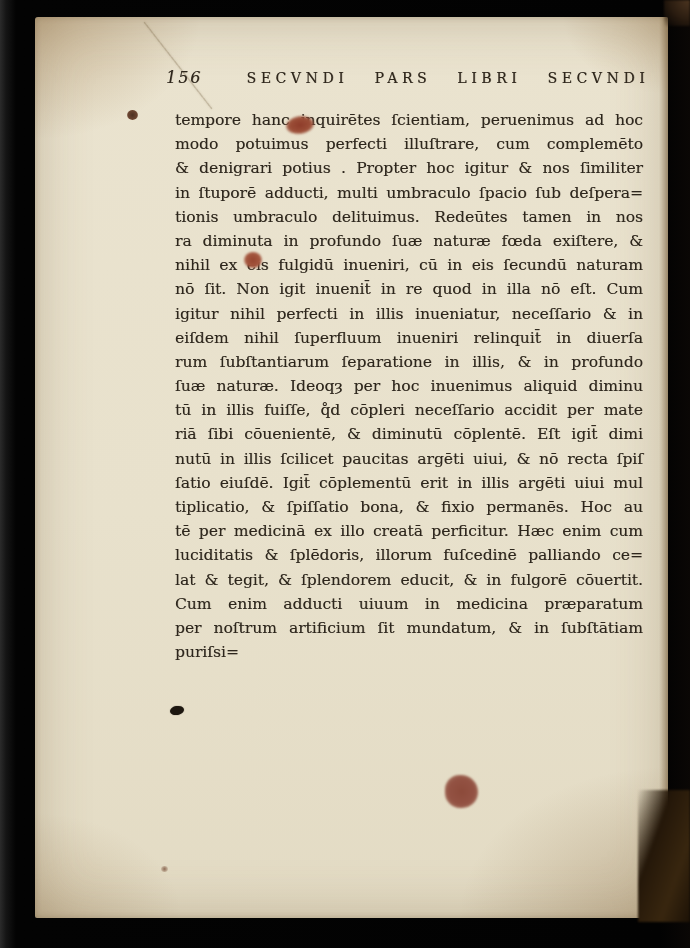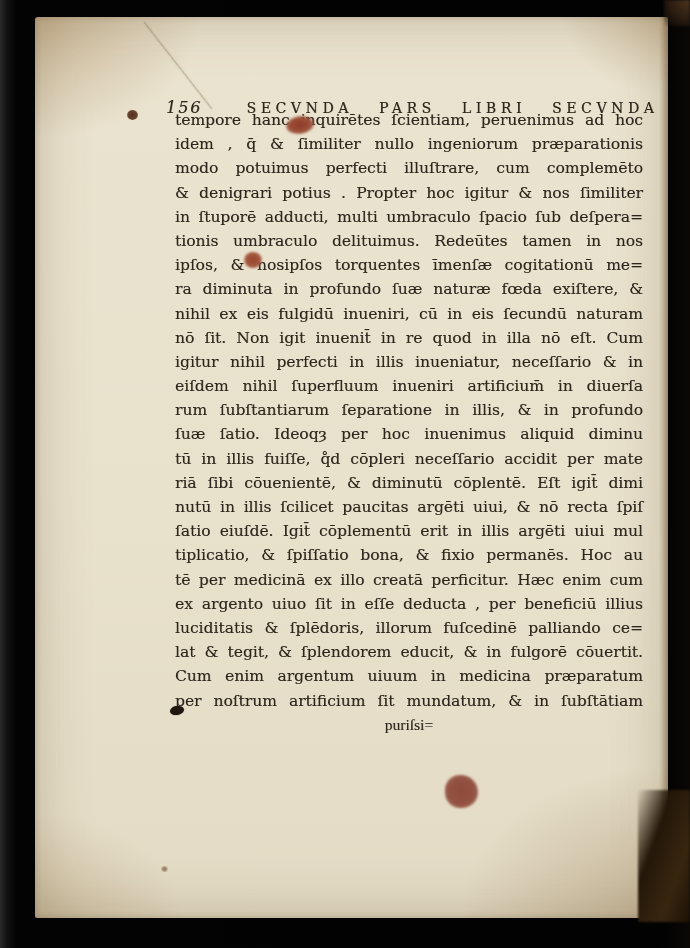--- a/index.html
+++ b/index.html
@@ -44,21 +44,21 @@
   #board-top-right{
     right:0;top:0;width:26px;height:26px;
     background:radial-gradient(circle at 100% 0%, #4c3520 0%, #2a1c10 55%, rgba(10,6,3,0) 100%);
   }
   #board-bottom-right{
     right:0;bottom:26px;width:52px;height:132px;
     background:linear-gradient(110deg, rgba(10,6,3,0) 0%, #241709 35%, #38260f 70%, #1d1206 100%);
   }
   
   #running-head{
-    position:absolute;left:131px;top:81px;width:500px;
+    position:absolute;left:131px;top:51px;width:500px;
     display:flex;align-items:baseline;
     color:#2e261b;
   }
   #page-number{
     font-size:16px;font-style:italic;letter-spacing:2px;
     text-shadow:.4px .4px .3px rgba(46,38,27,.45);
   }
   #running-title{
     margin-left:44px;
     font-size:14px;letter-spacing:4.6px;word-spacing:17px;
@@ -71,21 +71,21 @@
     color:#2d261c;
     text-shadow:.4px .4px .3px rgba(45,38,28,.38);
   }
   .line{
     text-align:justify;
     -moz-text-align-last:justify;
     text-align-last:justify;
     height:24.2px;overflow:visible;white-space:normal;
   }
   #catchword{
-    text-align:center;height:24.2px;font-family:Liberation Serif, serif;
+    text-align:left;height:24.2px;
   }
   
   #margin-bullet{
     position:absolute;left:135px;top:689px;width:14px;height:9px;
     background:#1d1710;border-radius:50%;
     transform:rotate(-10deg);
     box-shadow:0 0 1px rgba(29,23,16,.8);
   }
   
   .stain{position:absolute;border-radius:50%;pointer-events:none;}
@@ -119,48 +119,45 @@
 <body>
 
 <div id="scan">
 
   <div id="paper">
     <div id="paper-edge-right"></div>
     <div id="crease"></div>
 
     <div id="running-head">
       <span id="page-number">156</span>
-      <span id="running-title">SECVNDA  PARS  LIBRI  SECVNDA</span>
+      <span id="running-title">SECVNDI  PARS  LIBRI  SECVNDI</span>
     </div>
 
     <div id="textblock">
       <div class="line">tempore hanc inquirētes ſcientiam, peruenimus ad hoc</div>
-      <div class="line">idem , q̄ &amp; ſimiliter nullo ingeniorum præparationis</div>
       <div class="line">modo potuimus perfecti illuſtrare, cum complemēto</div>
       <div class="line">&amp; denigrari potius . Propter hoc igitur &amp; nos ſimiliter</div>
       <div class="line">in ſtuporē adducti, multi umbraculo ſpacio ſub deſpera=</div>
       <div class="line">tionis umbraculo delituimus. Redeūtes tamen in nos</div>
-      <div class="line">ipſos, &amp; nosipſos torquentes īmenſæ cogitationū me=</div>
       <div class="line">ra diminuta in profundo ſuæ naturæ fœda exiſtere, &amp;</div>
       <div class="line">nihil ex eis fulgidū inueniri, cū in eis ſecundū naturam</div>
       <div class="line">nō ſit. Non igit inuenit̄ in re quod in illa nō eſt. Cum</div>
       <div class="line">igitur nihil perfecti in illis inueniatur, neceſſario &amp; in</div>
-      <div class="line">eiſdem nihil ſuperfluum inueniri artificium̄ in diuerſa</div>
+      <div class="line">eiſdem nihil ſuperfluum inueniri relinquit̄ in diuerſa</div>
       <div class="line">rum ſubſtantiarum ſeparatione in illis, &amp; in profundo</div>
-      <div class="line">ſuæ ſatio. Ideoqȝ per hoc inuenimus aliquid diminu</div>
+      <div class="line">ſuæ naturæ. Ideoqȝ per hoc inuenimus aliquid diminu</div>
       <div class="line">tū in illis fuiſſe, q̊d cōpleri neceſſario accidit per mate</div>
       <div class="line">riā ſibi cōuenientē, &amp; diminutū cōplentē. Eſt igit̄ dimi</div>
       <div class="line">nutū in illis ſcilicet paucitas argēti uiui, &amp; nō recta ſpiſ</div>
       <div class="line">ſatio eiuſdē. Igit̄ cōplementū erit in illis argēti uiui mul</div>
       <div class="line">tiplicatio, &amp; ſpiſſatio bona, &amp; fixio permanēs. Hoc au</div>
       <div class="line">tē per medicinā ex illo creatā perficitur. Hæc enim cum</div>
-      <div class="line">ex argento uiuo ſit in eſſe deducta , per beneficiū illius</div>
       <div class="line">luciditatis &amp; ſplēdoris, illorum fuſcedinē palliando ce=</div>
       <div class="line">lat &amp; tegit, &amp; ſplendorem educit, &amp; in fulgorē cōuertit.</div>
-      <div class="line">Cum enim argentum uiuum in medicina præparatum</div>
+      <div class="line">Cum enim adducti uiuum in medicina præparatum</div>
       <div class="line">per noſtrum artificium ſit mundatum, &amp; in ſubſtātiam</div>
       <div id="catchword">puriſsi=</div>
     </div>
 
     <div id="margin-bullet"></div>
 
     <div class="stain" id="stain-dot-top"></div>
     <div class="stain" id="stain-red-top"></div>
     <div class="stain" id="stain-umbraculo"></div>
     <div class="stain" id="stain-blot-bottom"></div>

